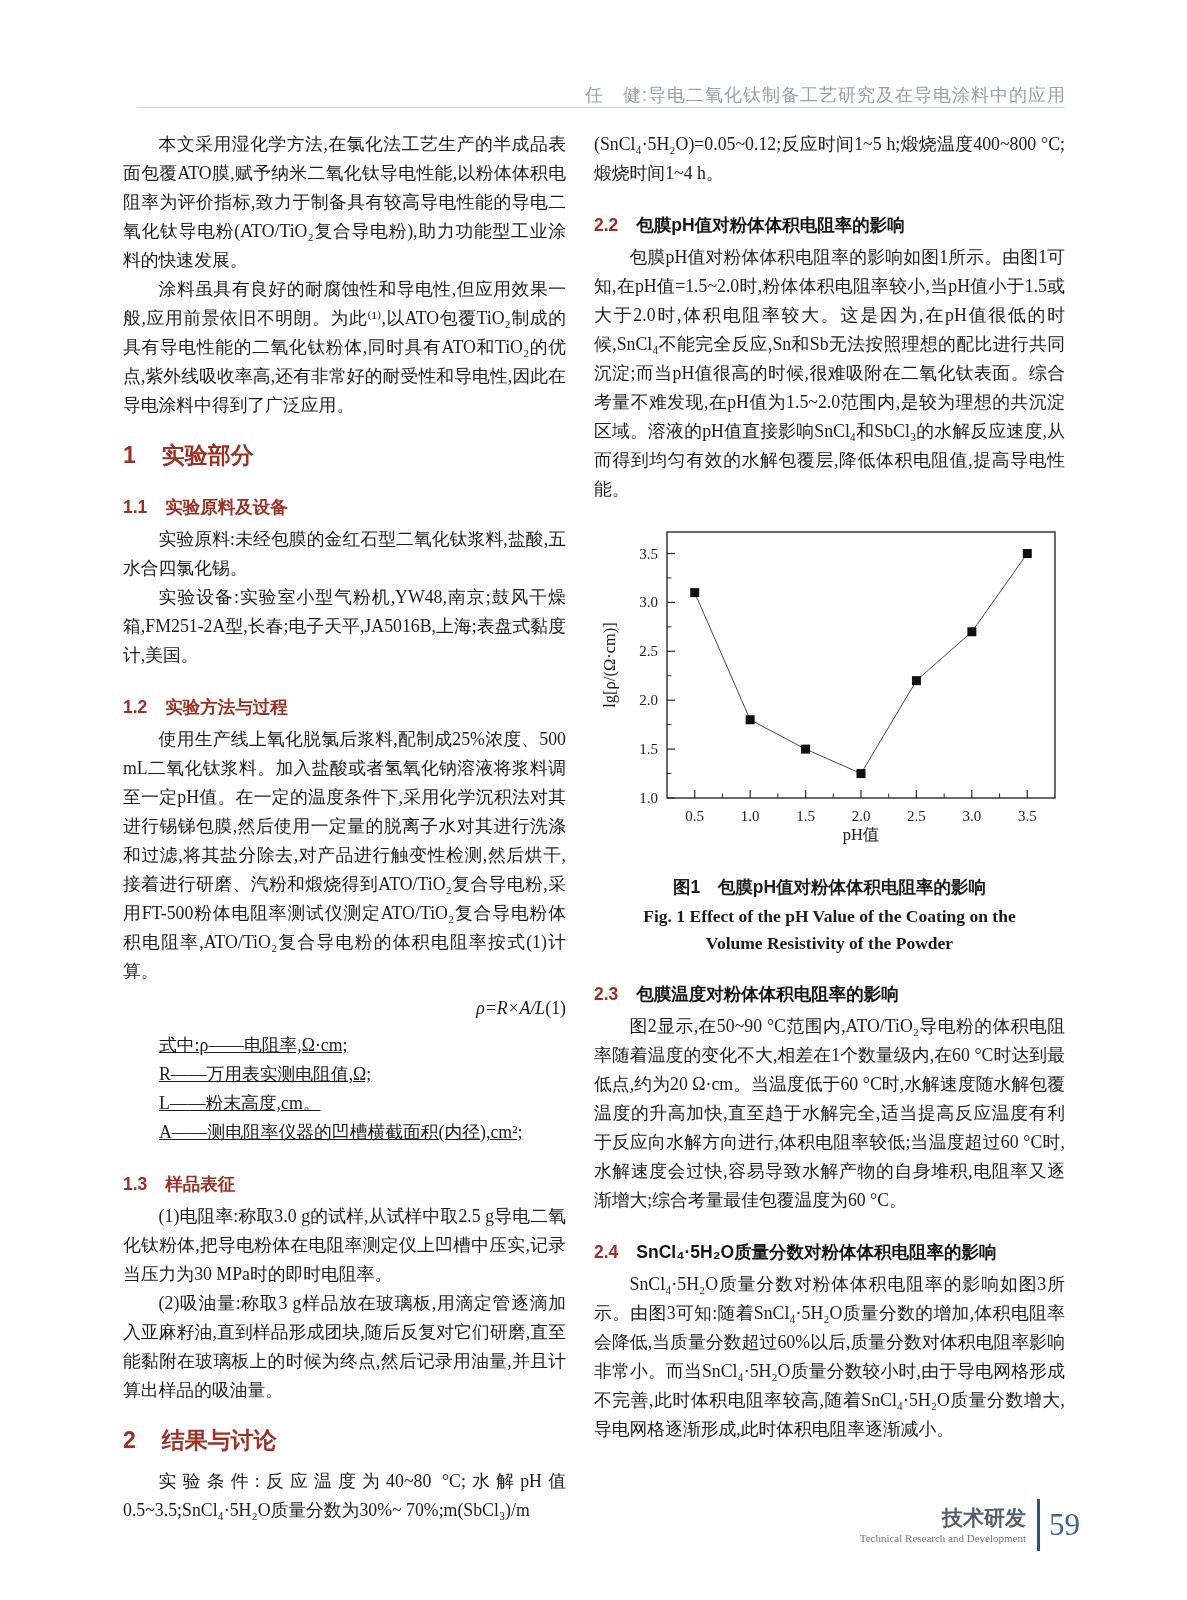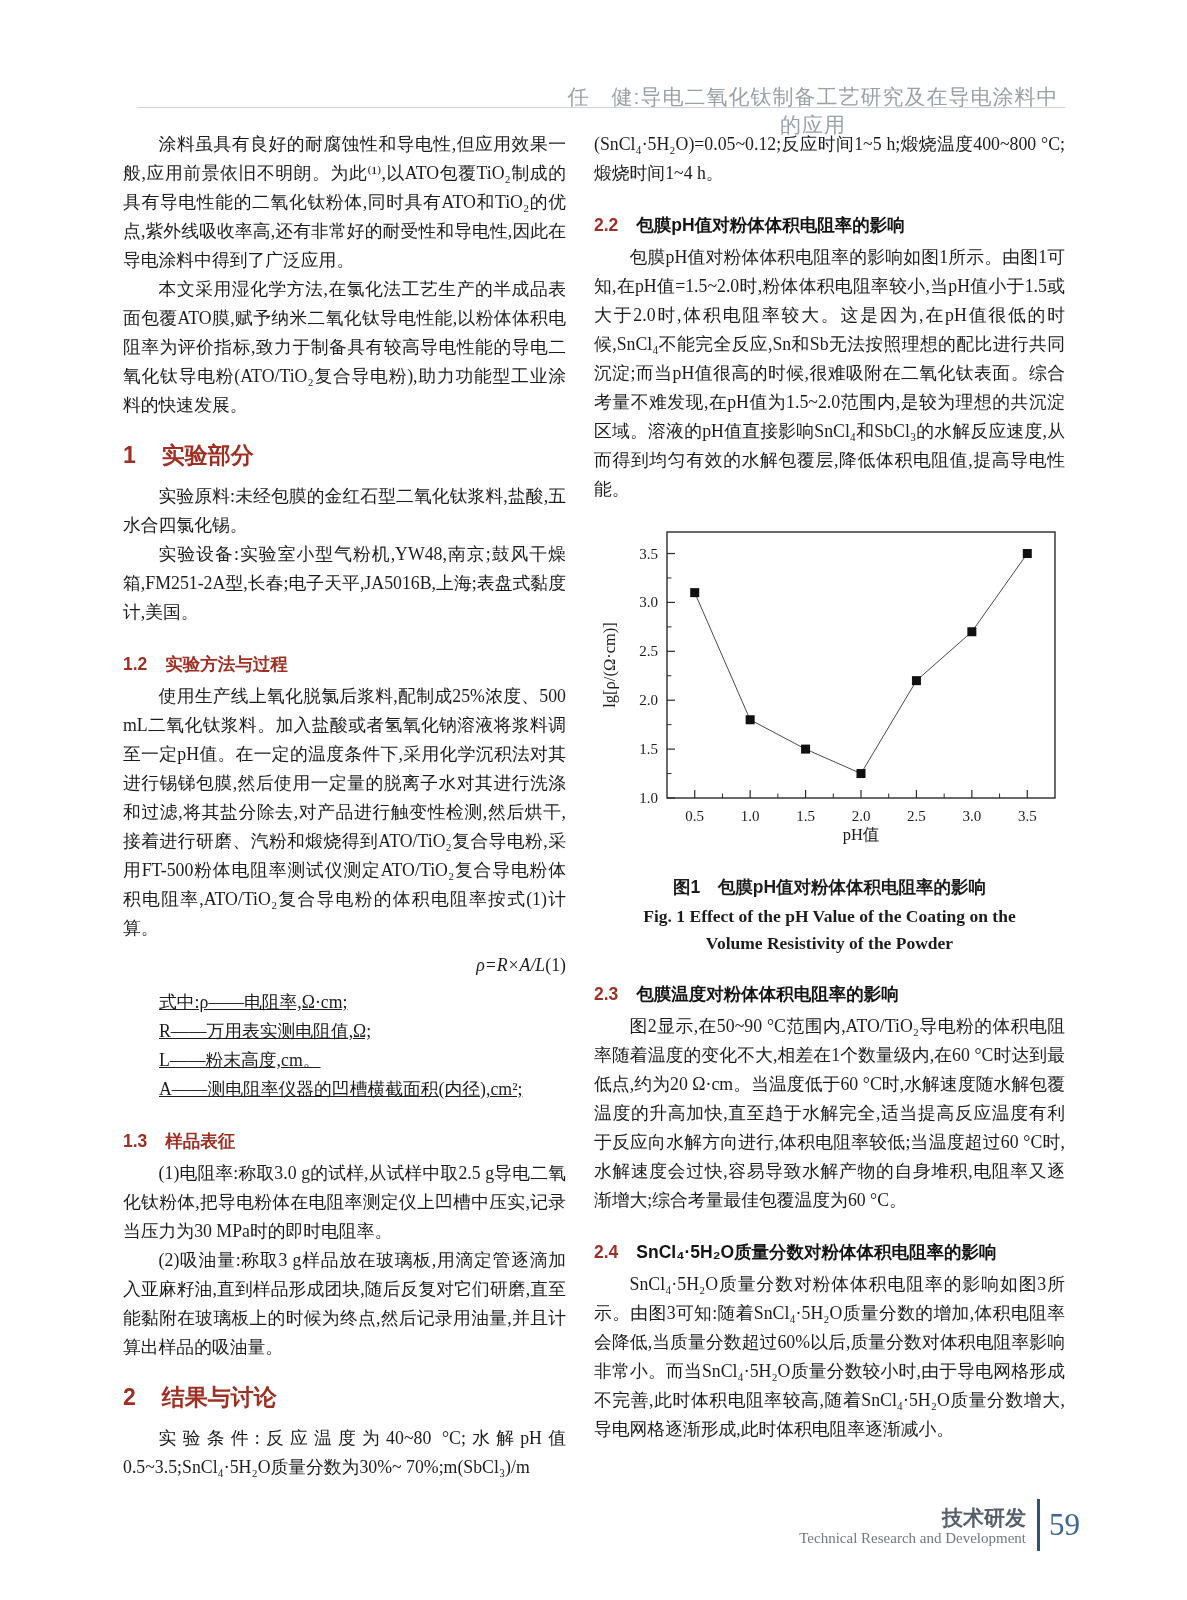--- a/index.html
+++ b/index.html
@@ -1,21 +1,21 @@
 <!DOCTYPE html>
 <html><head>
 <meta charset="utf-8">
 <style>
   html,body{margin:0;padding:0;background:#ffffff;}
   .page{position:relative;width:1187px;height:1600px;background:#ffffff;overflow:hidden;
         font-family:"Liberation Serif","DejaVu Serif",serif;color:#1c1c1c;}
 
   
-  .running-header{position:absolute;top:83px;left:560px;width:506px;text-align:center;
-    font-family:"Liberation Sans","DejaVu Sans",sans-serif;font-size:21px;color:#99a1a8;letter-spacing:1px;}
+  .running-header{position:absolute;top:83px;left:560px;width:506px;text-align:right;
+    font-family:"Liberation Sans","DejaVu Sans",sans-serif;font-size:18px;color:#99a1a8;letter-spacing:1px;}
   .header-rule{position:absolute;top:107px;left:137px;width:928px;height:1px;background:#cfd3d6;}
 
   
   .col{position:absolute;top:130px;font-size:17.8px;line-height:29px;text-align:justify;}
   .col-left{left:123px;width:443px;}
   .col-right{left:594px;width:471px;}
 
   p.body{margin:0;text-indent:2em;}
   p.body.noindent{text-indent:0;}
 
@@ -36,38 +36,39 @@
   .tick{font:15px "Liberation Serif","DejaVu Serif",serif;fill:#1c1c1c;}
   .axis-label{font:16.5px "Liberation Serif","DejaVu Serif",serif;fill:#1c1c1c;}
   .cap-cn{font-family:"Liberation Sans","DejaVu Sans",sans-serif;font-weight:bold;font-size:17.5px;
           line-height:28px;margin-top:23px;text-align:center;}
   .cap-en{font-weight:bold;font-size:17.5px;line-height:27px;text-align:center;margin:2px auto 12px;width:86%;}
 
   
   .footer{position:absolute;top:1499px;left:700px;width:380px;display:flex;align-items:center;justify-content:flex-end;}
   .footer-text{text-align:right;color:#5d6670;}
   .footer-cn{font-family:"Liberation Sans","DejaVu Sans",sans-serif;font-weight:bold;font-size:21px;line-height:25px;color:#555f6b;}
-  .footer-en{font-size:15px;line-height:16px;color:#70797f;}
+  .footer-en{font-size:11px;line-height:16px;color:#70797f;}
   .footer-bar{width:3px;height:52px;background:#33526e;margin:0 9px 0 11px;}
   .footer-num{font-size:31px;color:#3d6493;line-height:52px;}
 </style>
 </head>
 <body>
 
 <div class="page">
 
   <div class="running-header">任　健:导电二氧化钛制备工艺研究及在导电涂料中的应用</div>
   <div class="header-rule"></div>
 
   <div class="col col-left">
+    <p class="body">本文采用湿化学方法,在氯化法工艺生产的半成品表面包覆ATO膜,赋予纳米二氧化钛导电性能,以粉体体积电阻率为评价指标,致力于制备具有较高导电性能的导电二氧化钛导电粉(ATO/TiO₂复合导电粉),助力功能型工业涂料的快速发展。</p>
     <p class="body">涂料虽具有良好的耐腐蚀性和导电性,但应用效果一般,应用前景依旧不明朗。为此⁽¹⁾,以ATO包覆TiO₂制成的具有导电性能的二氧化钛粉体,同时具有ATO和TiO₂的优点,紫外线吸收率高,还有非常好的耐受性和导电性,因此在导电涂料中得到了广泛应用。</p>
-    <p class="body">本文采用湿化学方法,在氯化法工艺生产的半成品表面包覆ATO膜,赋予纳米二氧化钛导电性能,以粉体体积电阻率为评价指标,致力于制备具有较高导电性能的导电二氧化钛导电粉(ATO/TiO₂复合导电粉),助力功能型工业涂料的快速发展。</p>
 
     <h1 class="sec"><span class="num">1</span><span class="title">实验部分</span></h1>
 
+    <h2 class="sub"><span class="num">1.1</span><span class="title">实验原料及设备</span></h2>
     <p class="body">实验原料:未经包膜的金红石型二氧化钛浆料,盐酸,五水合四氯化锡。</p>
     <p class="body">实验设备:实验室小型气粉机,YW48,南京;鼓风干燥箱,FM251-2A型,长春;电子天平,JA5016B,上海;表盘式黏度计,美国。</p>
 
     <h2 class="sub"><span class="num">1.2</span><span class="title">实验方法与过程</span></h2>
     <p class="body">使用生产线上氧化脱氯后浆料,配制成25%浓度、500 mL二氧化钛浆料。加入盐酸或者氢氧化钠溶液将浆料调至一定pH值。在一定的温度条件下,采用化学沉积法对其进行锡锑包膜,然后使用一定量的脱离子水对其进行洗涤和过滤,将其盐分除去,对产品进行触变性检测,然后烘干,接着进行研磨、汽粉和煅烧得到ATO/TiO₂复合导电粉,采用FT-500粉体电阻率测试仪测定ATO/TiO₂复合导电粉体积电阻率,ATO/TiO₂复合导电粉的体积电阻率按式(1)计算。</p>
 
     <div class="formula-line">
       <span class="formula-expr">ρ=R×A/L</span>
       <span>(1)</span>
     </div>

